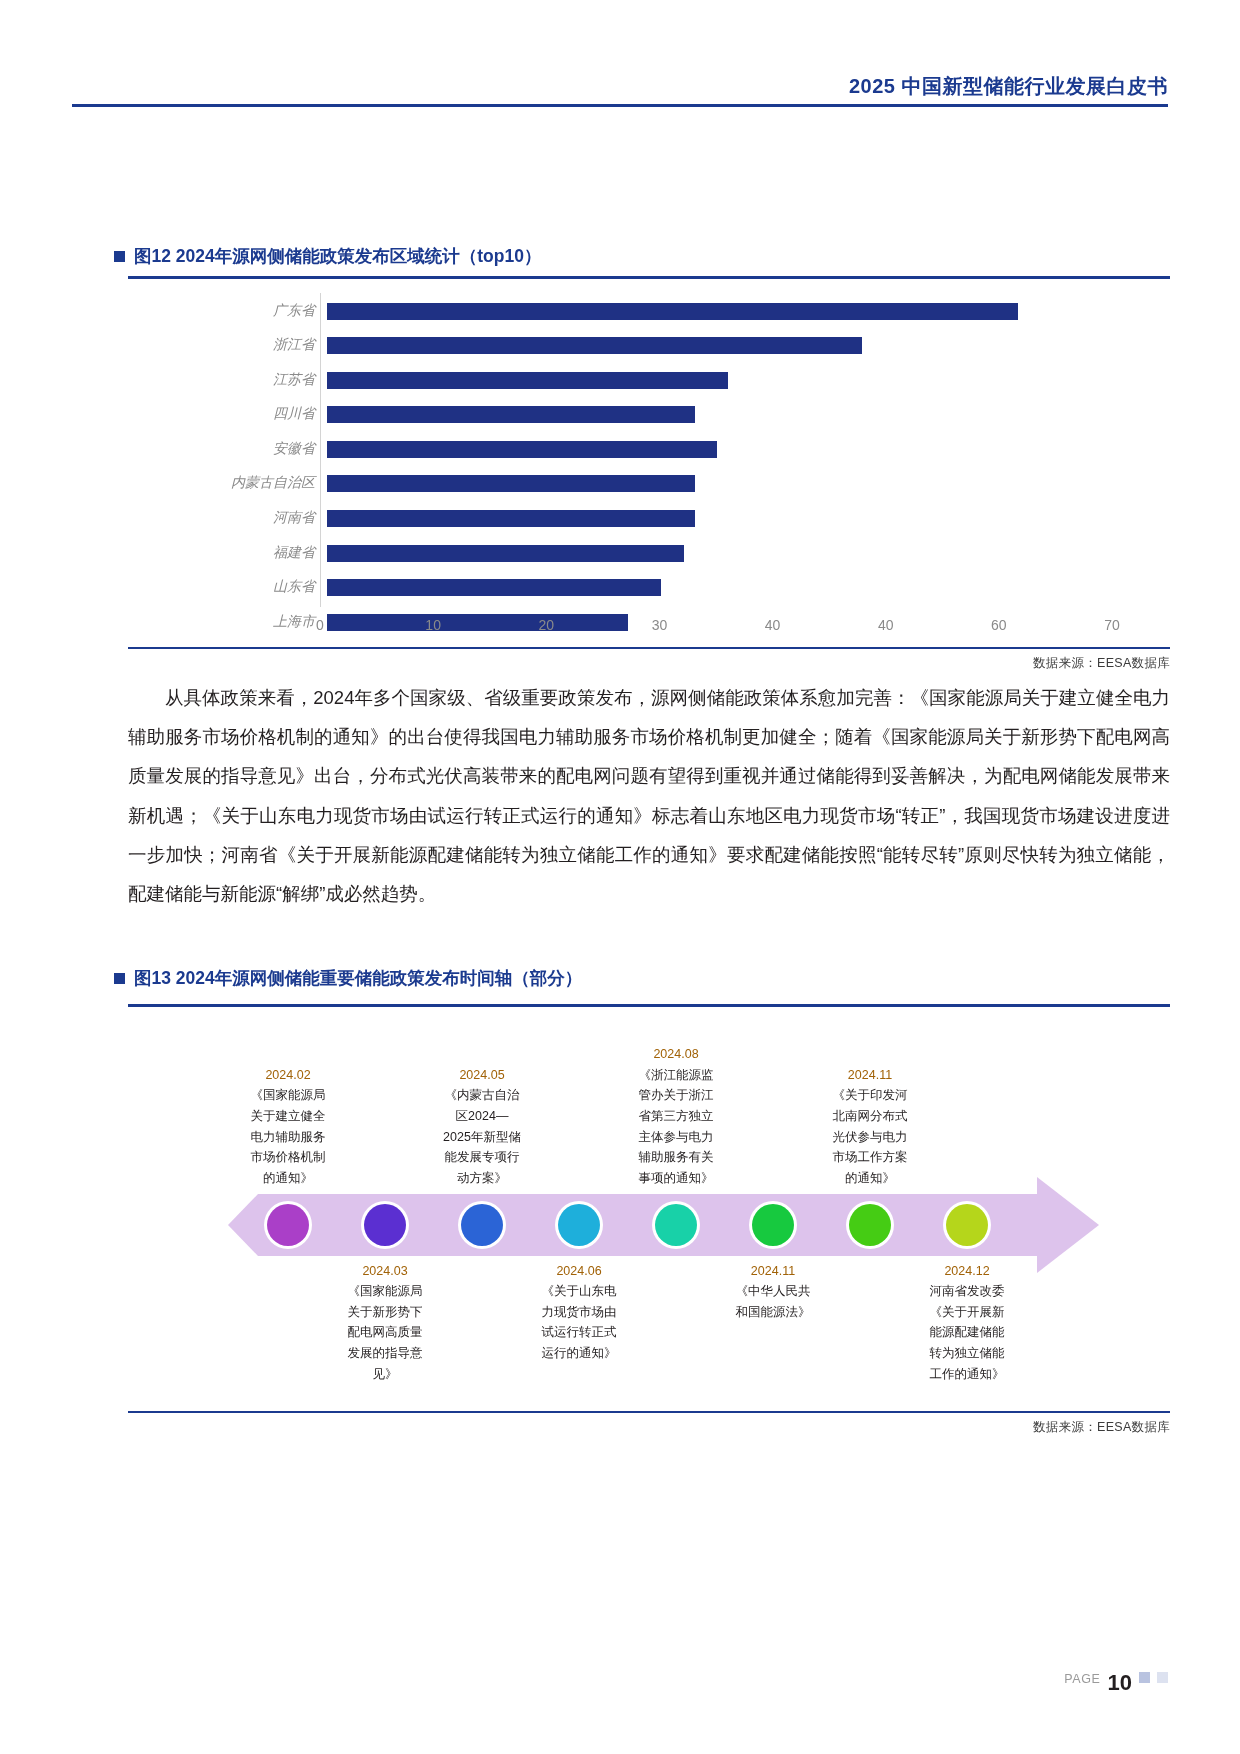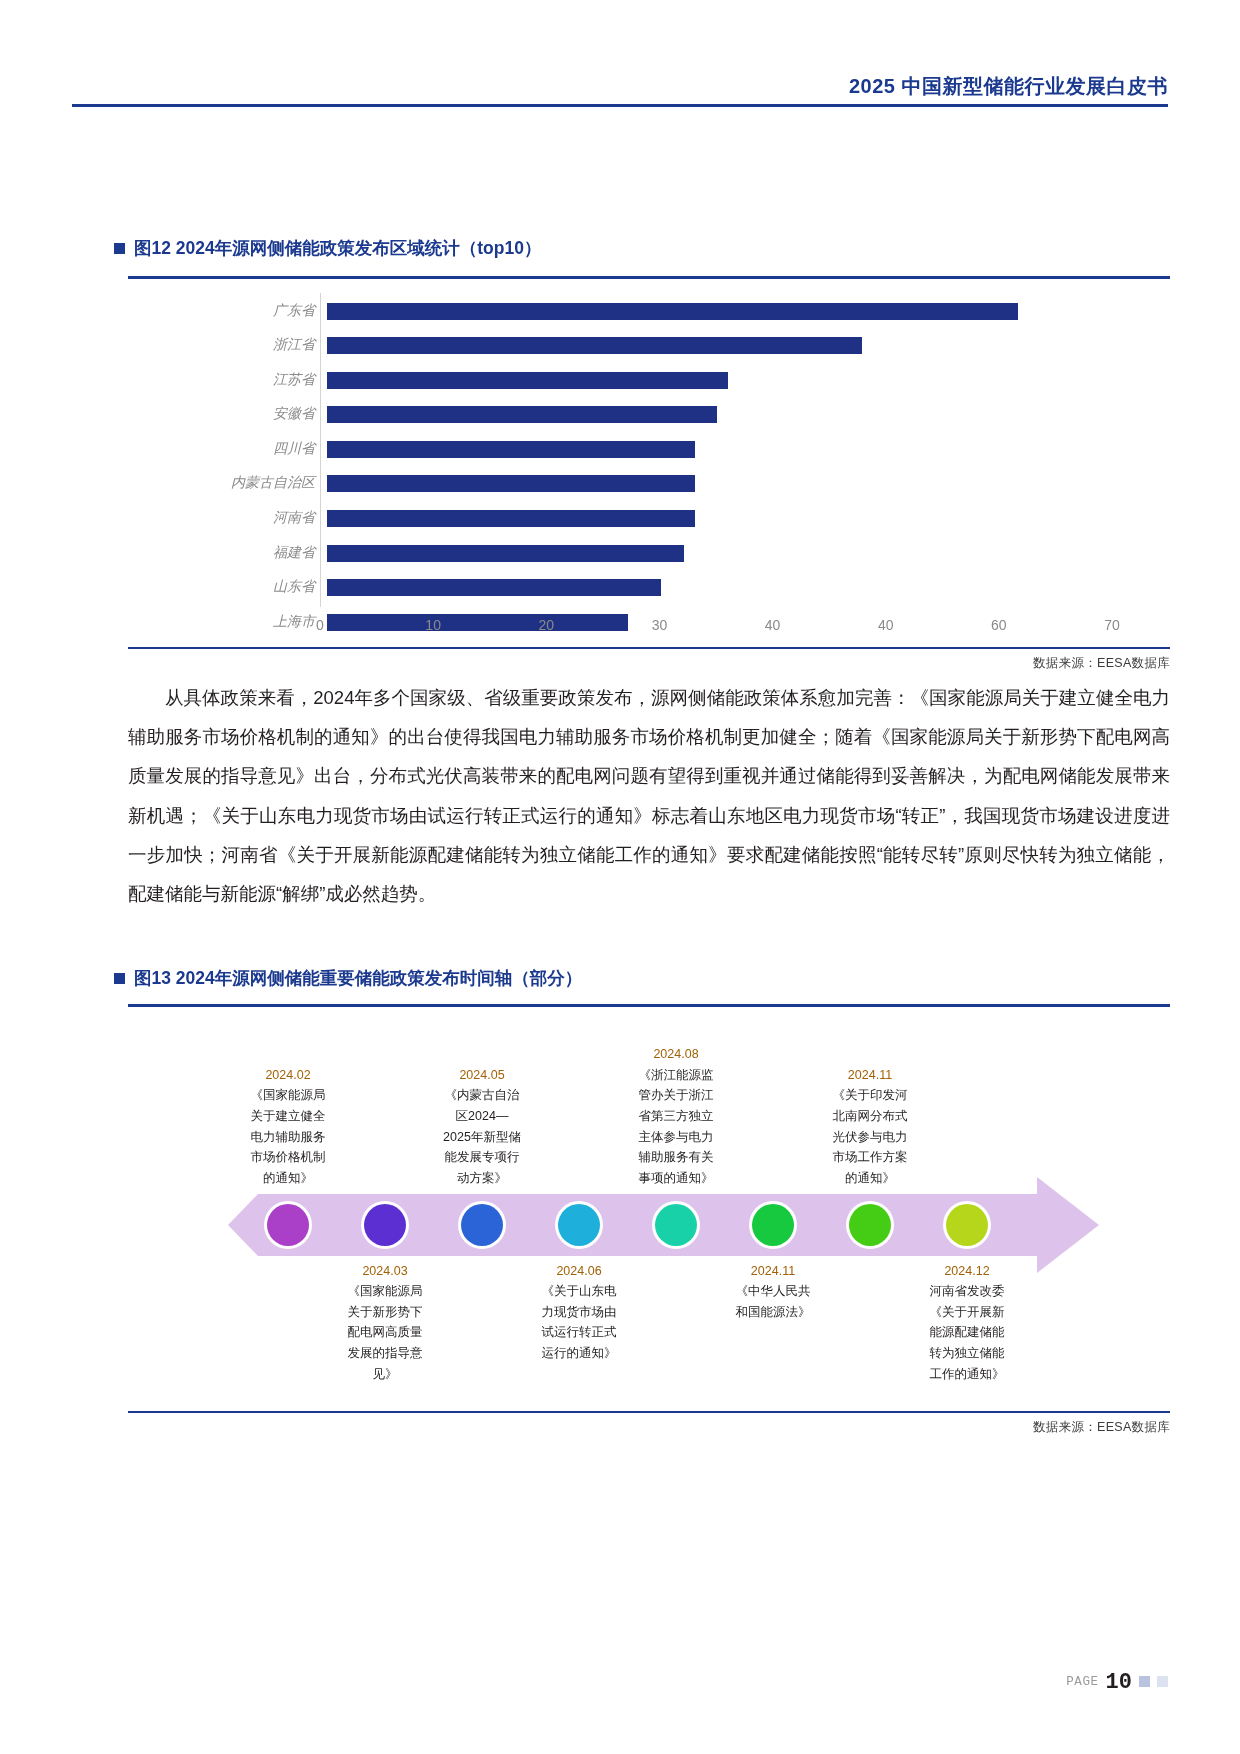--- a/index.html
+++ b/index.html
@@ -39,21 +39,21 @@
   
   .fig-caption{
     position:absolute;left:114px;
     font-size:17.5px;font-weight:700;color:#1b3a8f;
     display:flex;align-items:center;gap:9px;
   }
   .fig-square{
     width:11px;height:11px;background:#1b3a8f;display:inline-block;flex:0 0 auto;
     position:relative;top:0px;
   }
-  #cap12{top:236px;}
+  #cap12{top:244px;}
   #cap13{top:966px;}
 
   
   .fig-frame{position:absolute;left:128px;width:1042px;}
   .fig-rule-top{height:2.5px;background:#1b3a8f;width:100%;}
   .fig-rule-bot{height:2.5px;background:#1b3a8f;width:100%;}
   .fig-source{
     text-align:right;font-size:12.5px;color:#3b3b3b;padding-top:6px;letter-spacing:.3px;
   }
 
@@ -112,21 +112,21 @@
     font-size:12.5px;color:#a16207;line-height:1.65;white-space:nowrap;
   }
   .tl-item .tl-text{
     font-size:12.5px;color:#231f20;line-height:1.65;
   }
   .tl-top{bottom:auto;}
   .tl-bot{}
 
   
   .footer{
-    position:absolute;right:72px;bottom:60px;display:flex;align-items:center;gap:7px;font-family:Liberation Mono, monospace;
+    position:absolute;right:72px;bottom:60px;display:flex;align-items:flex-start;gap:7px;
   }
   .footer-label{font-size:12.5px;color:#9a9a9a;letter-spacing:.6px;padding-bottom:2px;}
   .footer-num{font-size:22px;font-weight:700;color:#231f20;line-height:1;}
   .footer-sq{width:11px;height:11px;background:#b9c3e0;display:inline-block;margin-bottom:3px;}
   .footer-sq2{width:11px;height:11px;background:#dde2f0;display:inline-block;margin-bottom:3px;}
 </style>
 </head>
 <body>
 
 <div class="page">
@@ -159,29 +159,29 @@
               <div class="bar-fill" style="width: 68.5714%; background: rgb(31, 49, 132);"></div>
             </div>
           </div>
           <div class="bar-row">
             <div class="bar-label">江苏省</div>
             <div class="bar-track">
               <div class="bar-fill" style="width: 51.4286%; background: rgb(31, 49, 132);"></div>
             </div>
           </div>
           <div class="bar-row">
+            <div class="bar-label">四川省</div>
+            <div class="bar-track">
+              <div class="bar-fill" style="width: 47.1429%; background: rgb(31, 49, 132);"></div>
+            </div>
+          </div>
+          <div class="bar-row">
             <div class="bar-label">安徽省</div>
             <div class="bar-track">
               <div class="bar-fill" style="width: 50%; background: rgb(31, 49, 132);"></div>
-            </div>
-          </div>
-          <div class="bar-row">
-            <div class="bar-label">四川省</div>
-            <div class="bar-track">
-              <div class="bar-fill" style="width: 47.1429%; background: rgb(31, 49, 132);"></div>
             </div>
           </div>
           <div class="bar-row">
             <div class="bar-label">内蒙古自治区</div>
             <div class="bar-track">
               <div class="bar-fill" style="width: 47.1429%; background: rgb(31, 49, 132);"></div>
             </div>
           </div>
           <div class="bar-row">
             <div class="bar-label">河南省</div>

